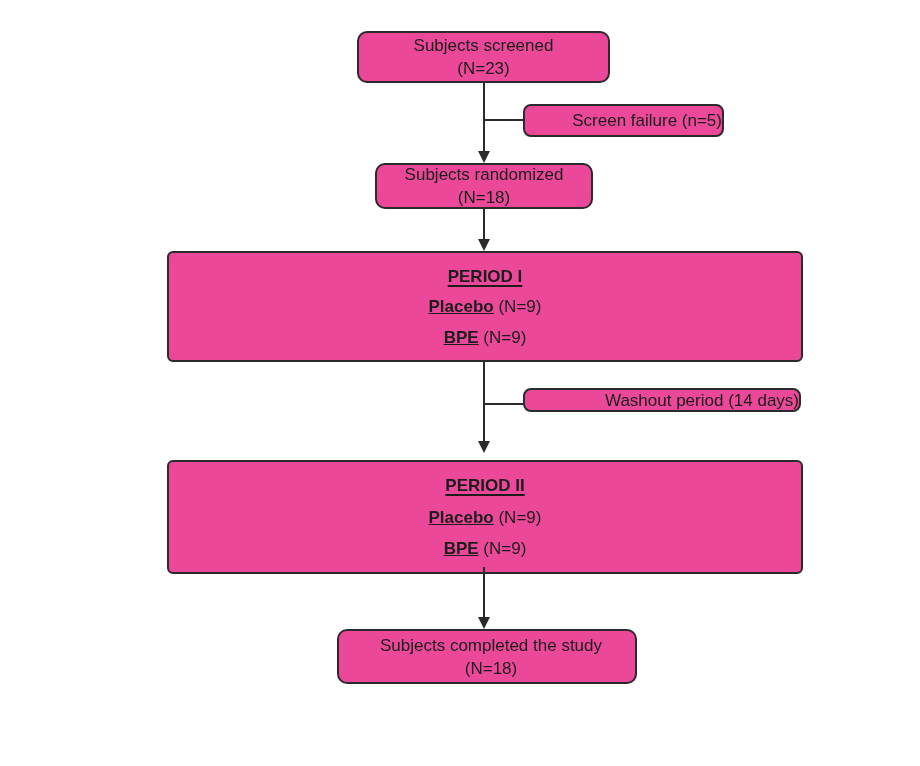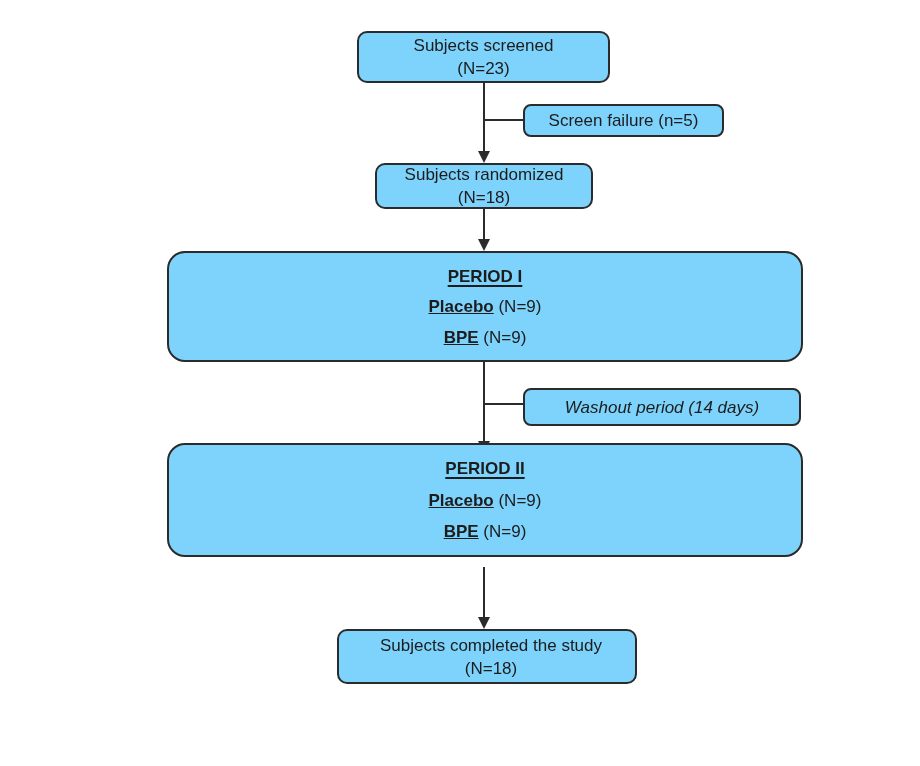--- a/index.html
+++ b/index.html
@@ -12,53 +12,53 @@
     width: 920px;
     height: 766px;
     background: #ffffff;
     color: #1c1c1c;
     overflow: hidden;
   }
   .box {
     position: absolute;
     box-sizing: border-box;
     border: 2px solid #2b2b2b;
-    background: #7dd3fc;
+    background: #ec4899;
     display: flex;
     flex-direction: column;
     align-items: center;
     justify-content: center;
     text-align: center;
     font-size: 17px;
     line-height: 23px;
     color: #1c1c1c;
   }
   .box.small { border-radius: 10px; }
-  .box.side  { border-radius: 8px; }
+  .box.side  { border-radius: 8px; align-items: flex-end; }
   .box.period {
-    border-radius: 18px;
+    border-radius: 6px;
     justify-content: space-evenly;
     padding: 4px 0;
   }
   .ptitle {
     font-weight: bold;
     text-decoration: underline;
     text-decoration-thickness: 2px;
     text-underline-offset: 3px;
   }
   .parm { white-space: pre-wrap; }
   .parm b { font-weight: bold; text-decoration: underline; }
 
   
   #b-screened   { left: 357px; top: 31px;  width: 253px; height: 52px; }
   #b-failure    { left: 523px; top: 104px; width: 201px; height: 33px; }
   #b-randomized { left: 375px; top: 163px; width: 218px; height: 46px; }
   #b-period1    { left: 167px; top: 251px; width: 636px; height: 111px; }
-  #b-washout    { left: 523px; top: 388px; width: 278px; height: 38px; font-style: italic; }
-  #b-period2    { left: 167px; top: 443px; width: 636px; height: 114px; }
+  #b-washout    { left: 523px; top: 388px; width: 278px; height: 24px; }
+  #b-period2    { left: 167px; top: 460px; width: 636px; height: 114px; }
   #b-completed  { left: 337px; top: 629px; width: 300px; height: 55px; padding-left: 8px; }
 
   
   .vline { position: absolute; width: 2px; background: #2b2b2b; }
   .hline { position: absolute; height: 2px; background: #2b2b2b; }
   .arrowhead {
     position: absolute;
     width: 0; height: 0;
     border-left: 6px solid transparent;
     border-right: 6px solid transparent;

